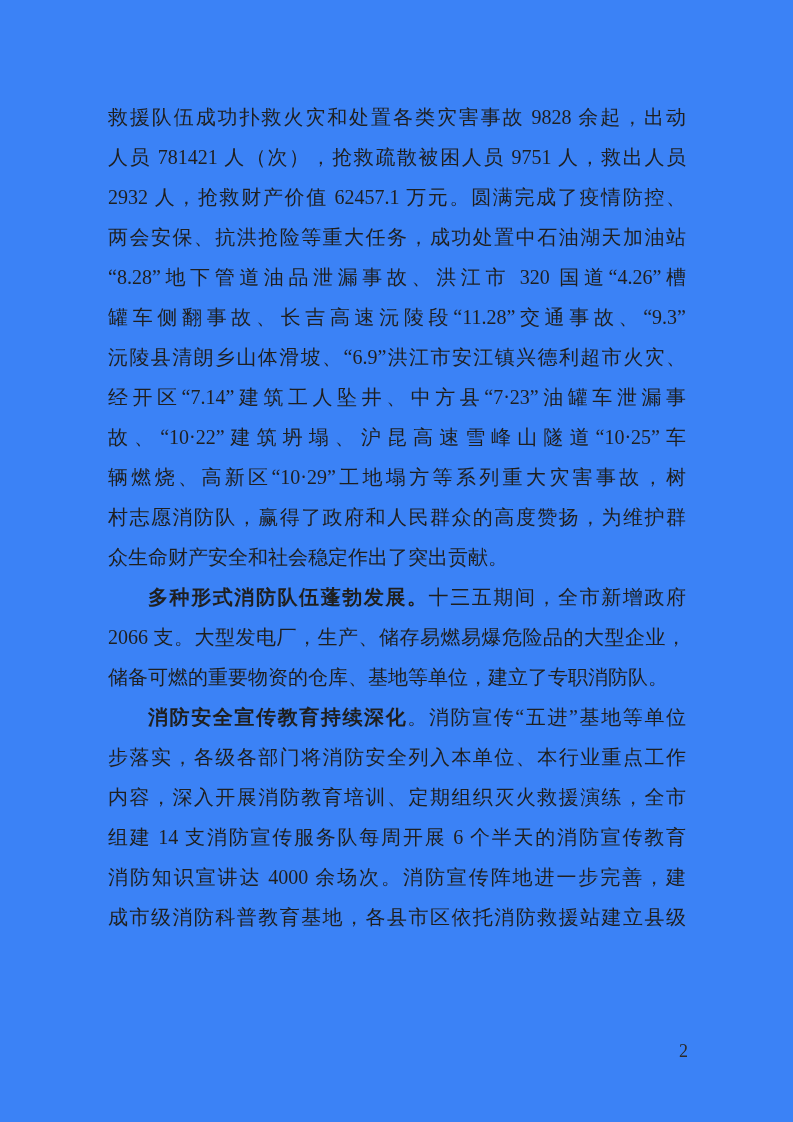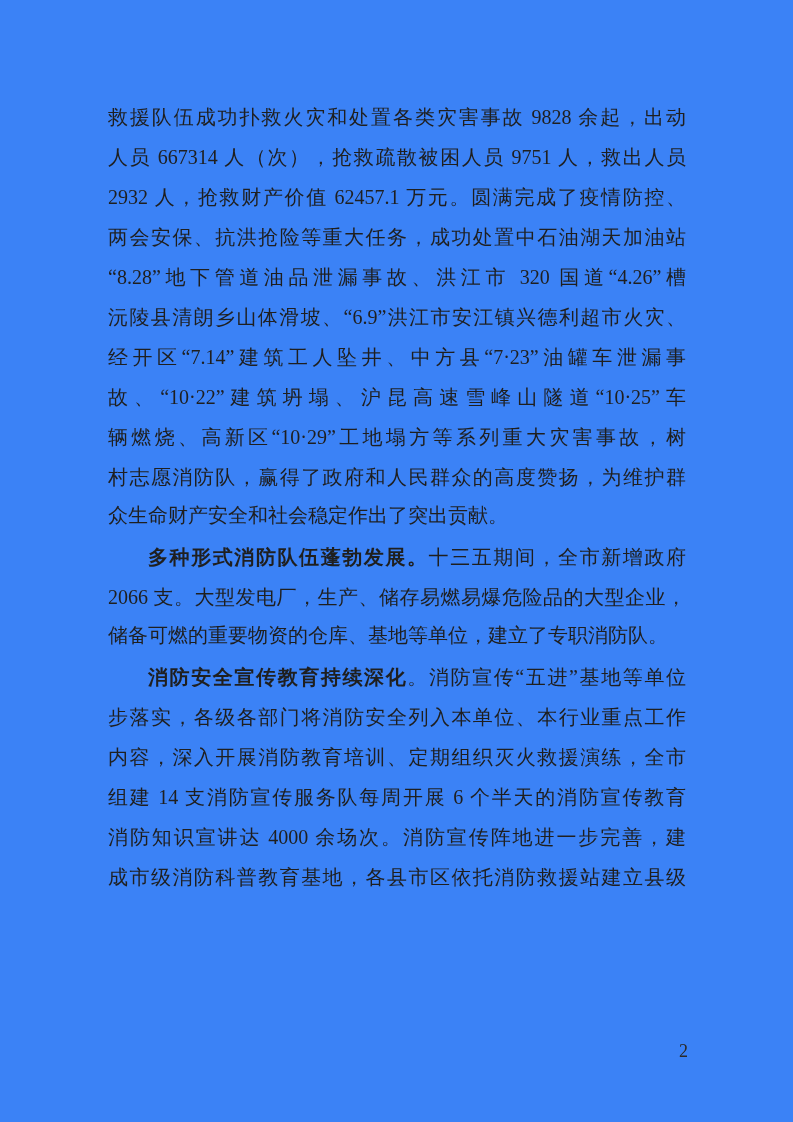--- a/index.html
+++ b/index.html
@@ -27,21 +27,20 @@
     line-height: 40px;
     height: 40px;
     text-align: justify;
     text-align-last: justify;
     text-justify: inter-character;
     overflow: hidden;
   }
   .line.para-end {
     text-align: left;
     text-align-last: left;
-    font-family: Liberation Mono, monospace;
   }
   .line.indent {
     text-indent: 40px;
   }
   .run { font-weight: normal; }
   .run.bold { font-weight: 700; }
   .page-number {
     position: absolute;
     left: 650px;
     top: 1040px;
@@ -51,24 +50,25 @@
     line-height: 22px;
     color: #2a2a2a;
   }
 </style>
 </head>
 <body>
 
 <div class="page">
   <div class="text-block">
       <div class="line"><span class="run">救援队伍成功扑救火灾和处置各类灾害事故 9828 余起，出动</span></div>
-      <div class="line"><span class="run">人员 667314 人（次），抢救疏散被困人员 9751 人，救出人员</span></div>
+      <div class="line"><span class="run">人员 781421 人（次），抢救疏散被困人员 9751 人，救出人员</span></div>
       <div class="line"><span class="run">2932 人，抢救财产价值 62457.1 万元。圆满完成了疫情防控、</span></div>
       <div class="line"><span class="run">两会安保、抗洪抢险等重大任务，成功处置中石油湖天加油站</span></div>
       <div class="line"><span class="run">“8.28”地下管道油品泄漏事故、洪江市 320 国道“4.26”槽</span></div>
+      <div class="line"><span class="run">罐车侧翻事故、长吉高速沅陵段“11.28”交通事故、“9.3”</span></div>
       <div class="line"><span class="run">沅陵县清朗乡山体滑坡、“6.9”洪江市安江镇兴德利超市火灾、</span></div>
       <div class="line"><span class="run">经开区“7.14”建筑工人坠井、中方县“7·23”油罐车泄漏事</span></div>
       <div class="line"><span class="run">故、“10·22”建筑坍塌、沪昆高速雪峰山隧道“10·25”车</span></div>
       <div class="line"><span class="run">辆燃烧、高新区“10·29”工地塌方等系列重大灾害事故，树</span></div>
       <div class="line"><span class="run">村志愿消防队，赢得了政府和人民群众的高度赞扬，为维护群</span></div>
       <div class="line para-end"><span class="run">众生命财产安全和社会稳定作出了突出贡献。</span></div>
       <div class="line indent"><span class="run bold">多种形式消防队伍蓬勃发展。</span><span class="run">十三五期间，全市新增政府</span></div>
       <div class="line"><span class="run">2066 支。大型发电厂，生产、储存易燃易爆危险品的大型企业，</span></div>
       <div class="line para-end"><span class="run">储备可燃的重要物资的仓库、基地等单位，建立了专职消防队。</span></div>
       <div class="line indent"><span class="run bold">消防安全宣传教育持续深化</span><span class="run">。消防宣传“五进”基地等单位</span></div>

